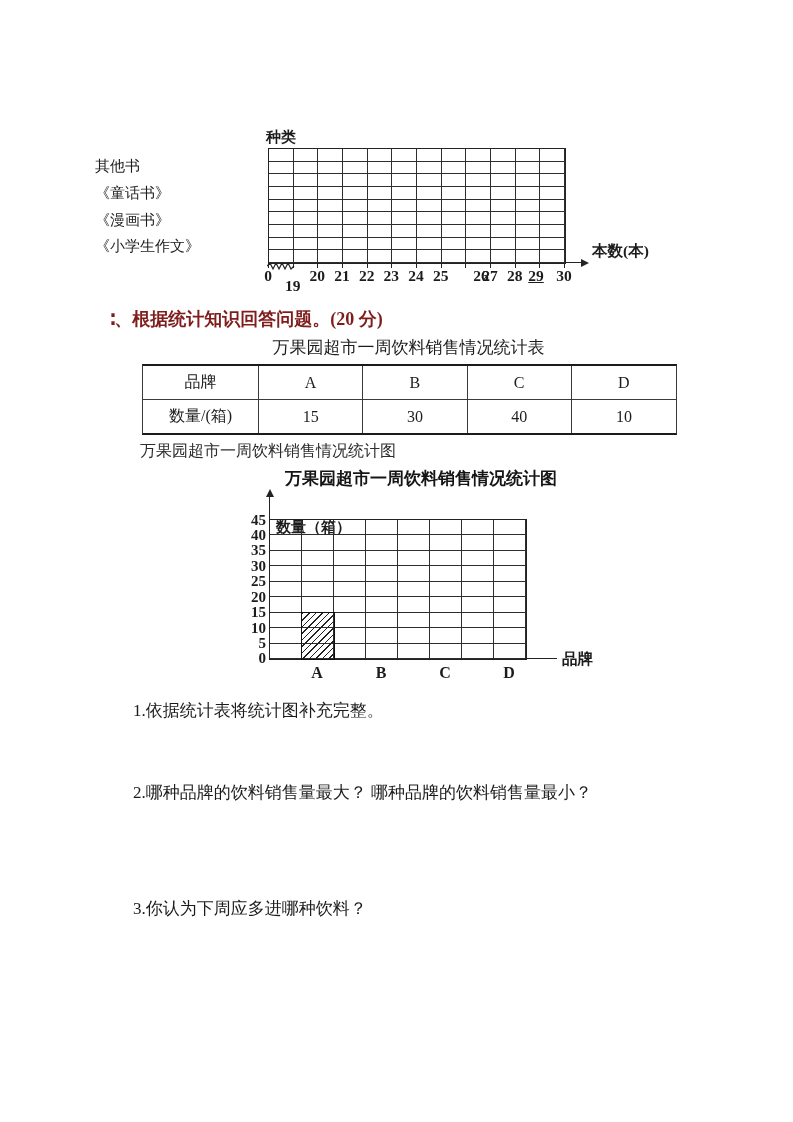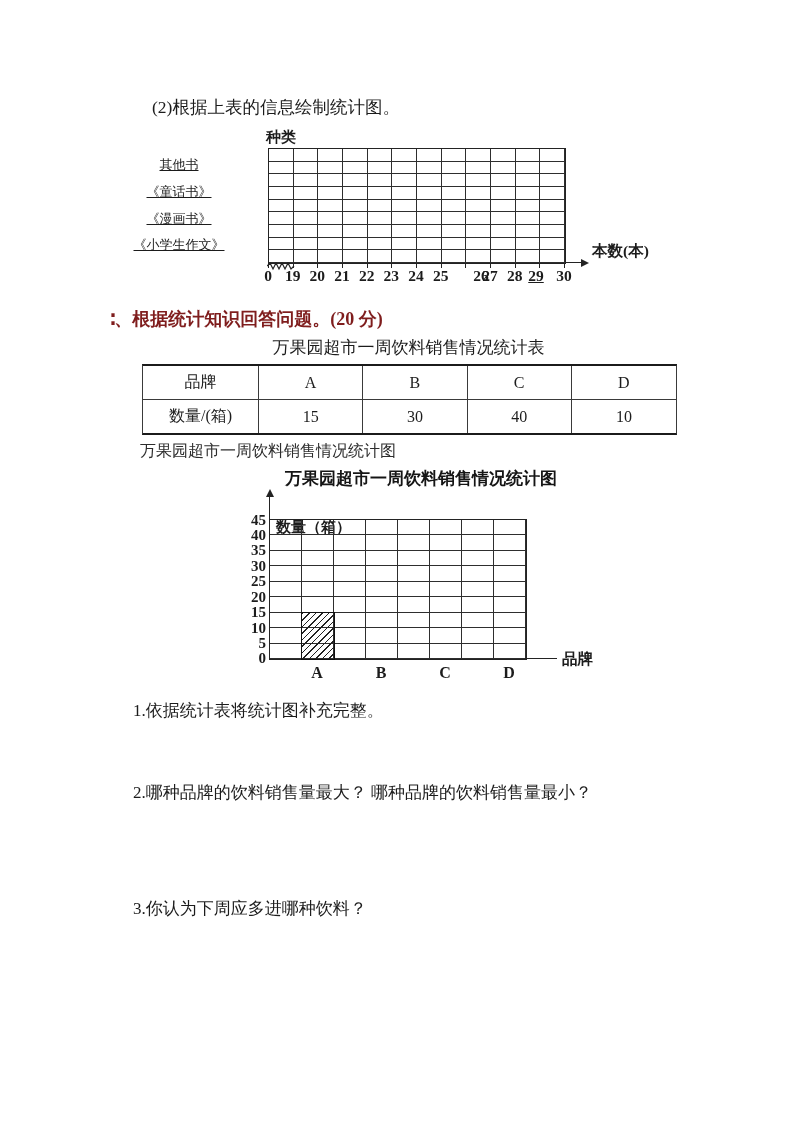--- a/index.html
+++ b/index.html
@@ -7,21 +7,21 @@
         font-family:"Liberation Serif","DejaVu Serif",serif;color:#1c1c1c;}
   .abs{position:absolute;}
   .txt{line-height:1.25;white-space:nowrap;}
   
   #chart1{left:95px;top:125px;width:620px;height:175px;}
   #c1-ytitle{left:171px;top:3px;font-size:15px;font-weight:600;}
   #c1-grid{left:173px;top:23px;width:296px;height:114px;border:1px solid #232323;
     background-image:
       repeating-linear-gradient(to right, transparent 0 23.667px, #2e2e2e 23.667px 24.667px),
       repeating-linear-gradient(to bottom, transparent 0 11.667px, #2e2e2e 11.667px 12.667px);}
-  .c1-cat{left:0;width:168px;text-align:center;font-size:13px;height:17px;text-decoration:underline;}
+  .c1-cat{left:0;width:168px;text-align:left;font-size:15px;height:17px;}
   .c1-xtick{width:26px;text-align:center;top:141px;font-size:15.5px;font-weight:600;}
   .tickmark{width:1px;height:5px;background:#232323;top:138px;}
   #c1-zigzag{left:172px;top:137px;}
   #c1-axisext{left:470px;top:137px;width:17px;height:1.4px;background:#232323;}
   #c1-arrow{left:486px;top:133.5px;width:0;height:0;border-top:4.5px solid transparent;
             border-bottom:4.5px solid transparent;border-left:8px solid #232323;}
   #c1-xlabel{left:497px;top:116px;font-size:15.5px;font-weight:600;}
   
   #sec-header{left:108px;top:308px;font-size:18px;font-weight:700;color:#7f1d1d;}
   #table-title{left:142px;top:337px;width:533px;text-align:center;font-size:17px;}
@@ -55,35 +55,34 @@
   #q1{top:700px;}
   #q2{top:775px;margin-top:7px;}
   #q3{top:898px;}
   #q2prompt{left:152px;top:97px;font-size:17.5px;}
 </style>
 </head>
 <body>
 
 <div class="page">
 
-  <div class="abs txt" id="q2prompt">(2)根据上表的信息绘制统计图。</div>
 
   <div class="abs" id="chart1">
     <div class="abs txt" id="c1-ytitle">种类</div>
     <div class="abs" id="c1-grid"></div>
     <div id="c1-cats">
         <div class="abs c1-cat txt" style="top: 32px;">其他书</div>
         <div class="abs c1-cat txt" style="top: 59px;">《童话书》</div>
         <div class="abs c1-cat txt" style="top: 86px;">《漫画书》</div>
         <div class="abs c1-cat txt" style="top: 112px;">《小学生作文》</div>
       </div>
     <div id="c1-ticks">
         <div class="abs c1-xtick txt" style="left: 160px;">0</div>
         <div class="abs tickmark" style="left: 173px;"></div>
-        <div class="abs c1-xtick txt" style="left: 184.667px;">19</div>
+        <div class="abs c1-xtick txt" style="left: 184.667px; margin-top: 10px;">19</div>
         <div class="abs tickmark" style="left: 197.667px;"></div>
         <div class="abs c1-xtick txt" style="left: 209.333px;">20</div>
         <div class="abs tickmark" style="left: 222.333px;"></div>
         <div class="abs c1-xtick txt" style="left: 234px;">21</div>
         <div class="abs tickmark" style="left: 247px;"></div>
         <div class="abs c1-xtick txt" style="left: 258.667px;">22</div>
         <div class="abs tickmark" style="left: 271.667px;"></div>
         <div class="abs c1-xtick txt" style="left: 283.333px;">23</div>
         <div class="abs tickmark" style="left: 296.333px;"></div>
         <div class="abs c1-xtick txt" style="left: 308px;">24</div>

